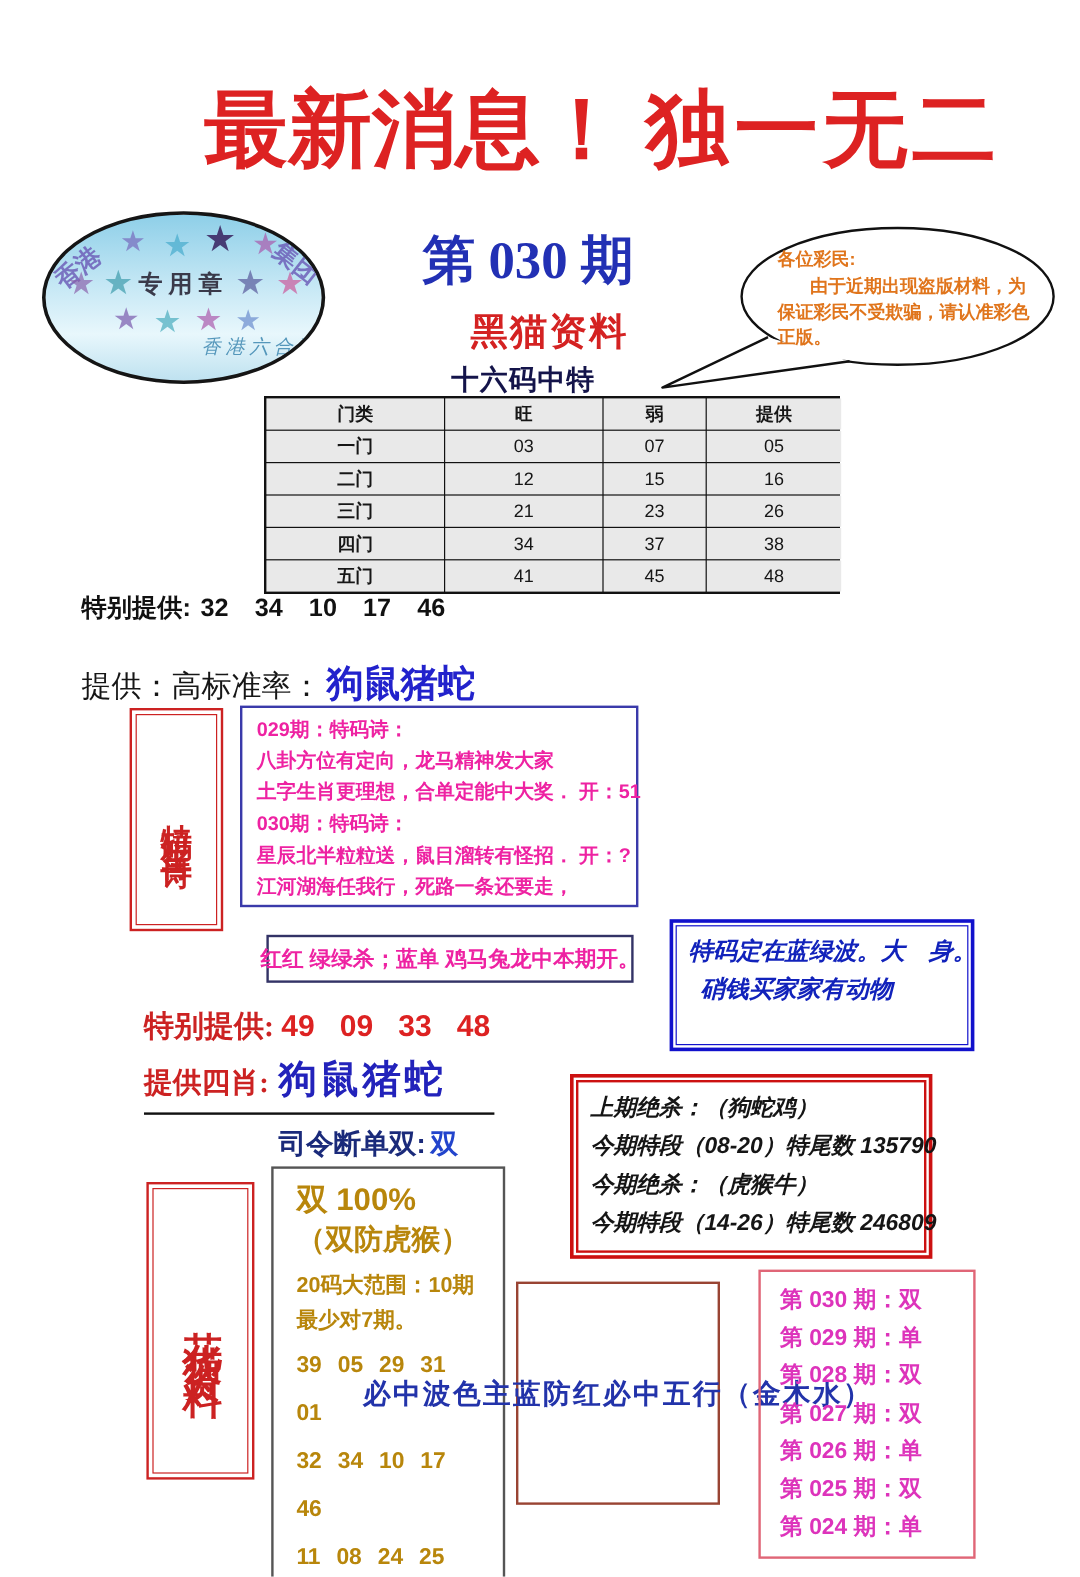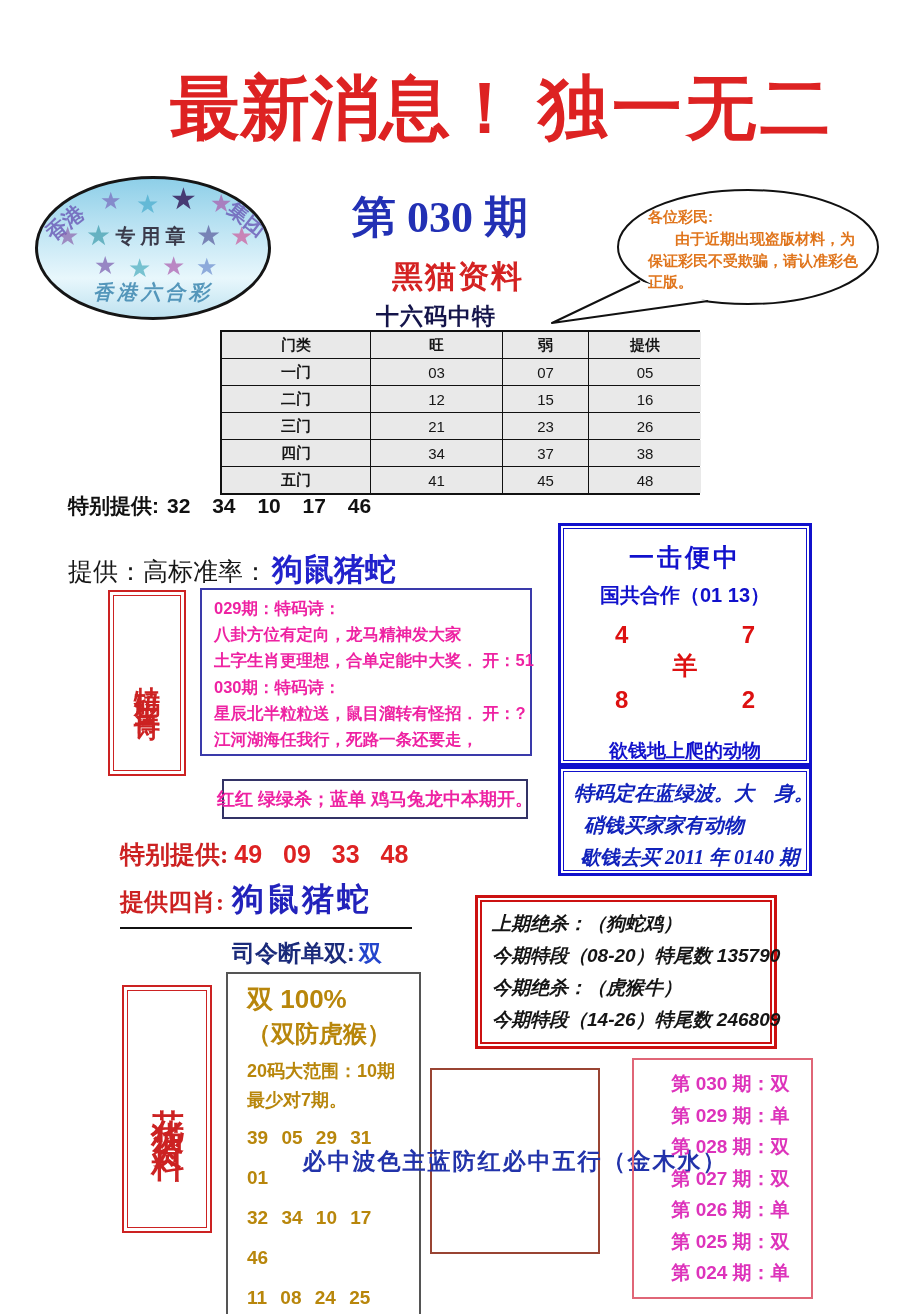--- a/index.html
+++ b/index.html
@@ -12,22 +12,22 @@
   .main-title .t1 { font-weight:bold; }
   .main-title .t2 { font-weight:600; margin-left:18px; letter-spacing:4px; }
 
   
   .stamp { left:35px; top:176px; width:236px; height:144px; border:3px solid #151515; border-radius:50%;
            background:linear-gradient(180deg,#8ecfe8 0%, #c2e6f4 40%, #e8f7fc 72%, #bfe2f0 100%); overflow:hidden; }
   .stamp .star { position:absolute; opacity:.68; }
   .stamp .arc { position:absolute; font-weight:bold; font-size:21px; color:#6a58b6; opacity:.8; font-family:"Liberation Serif", serif; }
   .stamp .c-center { position:absolute; left:0; right:0; top:44px; text-align:center; font-size:20px; letter-spacing:5px;
                      color:#3a3a4a; font-weight:bold; font-family:"Liberation Serif", serif; }
-  .stamp .c-bottom { position:absolute; left:0; right:0; top:100px; text-align:center; font-size:20px; letter-spacing:4px;
-                     color:#3d87b0; font-style:italic; font-weight:bold; font-family:"Liberation Serif", serif; opacity:.85; }
+  .stamp .c-bottom { position:absolute; left:0; right:0; top:100px; text-align:right; font-size:16px; letter-spacing:4px;
+                     color:#3d87b0; font-style:italic; font-weight:normal; font-family:"Liberation Serif", serif; opacity:.85; }
 
   
   .issue { left:352px; top:188px; font-family:"Liberation Serif", serif; font-size:44px; font-weight:bold; color:#2230b4; }
   .brand { left:392px; top:256px; font-family:"Liberation Serif", serif; font-size:31px; font-weight:bold; color:#d42222; letter-spacing:2px; }
   .table-title { left:376px; top:301px; font-size:23px; font-weight:bold; color:#14144a; letter-spacing:1px; }
 
   
   .bubble-svg { left:540px; top:183px; }
   .bubble-text { left:648px; top:206px; width:212px; font-size:15px; font-weight:bold; color:#e0751c; line-height:1.45; }
   .bubble-text .b2 { text-indent:1.8em; }
@@ -110,21 +110,21 @@
   .goldbox .g4 { font-size:18px; font-weight:bold; line-height:28px; margin-bottom:4px; }
   .goldbox .gn { font-size:19px; font-weight:bold; line-height:40px; word-spacing:8px; }
 
   
   .wavebox { left:430px; top:1068px; width:170px; height:186px; border:2px solid #994433;
              display:flex; flex-direction:row; align-items:center; justify-content:center; }
   .wavebox .wl { font-family:"Liberation Serif", serif; font-size:23px; font-weight:bold; color:#2233aa;
                  line-height:45px; letter-spacing:2px; white-space:nowrap; }
 
   
-  .periodbox { left:632px; top:1058px; width:181px; border:2px solid #e06677; padding:8px 0 8px 16px;text-align:center; }
+  .periodbox { left:632px; top:1058px; width:181px; border:2px solid #e06677; padding:8px 0 8px 16px; }
   .periodbox .prl { font-size:19px; font-weight:bold; color:#dd33bb; line-height:31.5px; white-space:nowrap; }
 </style>
 </head>
 <body>
 
 <div class="page">
 
   <div class="abs main-title">
     <span class="t1">最新消息！</span><span class="t2">独一无二</span>
   </div>
@@ -210,42 +210,25 @@
 
   <div class="abs poem">
     <div class="pl">029期：特码诗：</div>
     <div class="pl">八卦方位有定向，龙马精神发大家</div>
     <div class="pl">土字生肖更理想，合单定能中大奖．  开：51</div>
     <div class="pl">030期：特码诗：</div>
     <div class="pl">星辰北半粒粒送，鼠目溜转有怪招．  开：?</div>
     <div class="pl">江河湖海任我行，死路一条还要走，</div>
   </div>
 
-  <div class="abs dblue strike">
-    <div class="inner2">
-      <div class="st">一击便中</div>
-      <div class="ss">国共合作（01 13）</div>
-      <div class="numrow nr1">
-        <span>4</span>
-        <span>7</span>
-      </div>
-      <div class="zod">羊</div>
-      <div class="numrow nr2">
-        <span>8</span>
-        <span>2</span>
-      </div>
-      <div class="sb">欲钱地上爬的动物</div>
-    </div>
-  </div>
 
   <div class="abs dblue note">
     <div class="inner2">
       <div class="nl">特码定在蓝绿波。大　身。</div>
       <div class="nl" style="padding-left:10px;">硝钱买家家有动物</div>
-      <div class="nl" style="padding-left:6px;">歇钱去买 2011 年 0140 期</div>
     </div>
   </div>
 
   <div class="abs killbox">
     <span class="kt">红红 绿绿杀；蓝单 鸡马兔龙中本期开。</span>
   </div>
 
   <div class="abs special2">
     <span>特别提供:</span><span class="nums">49 09 33 48</span>
   </div>

